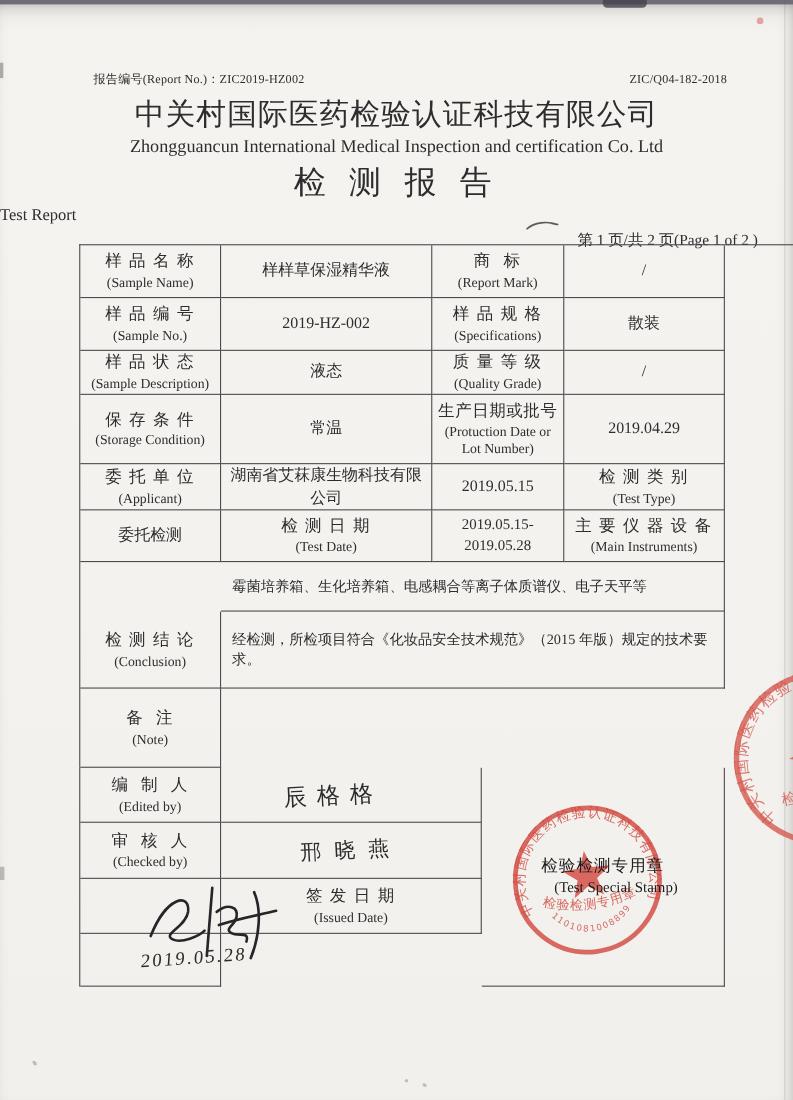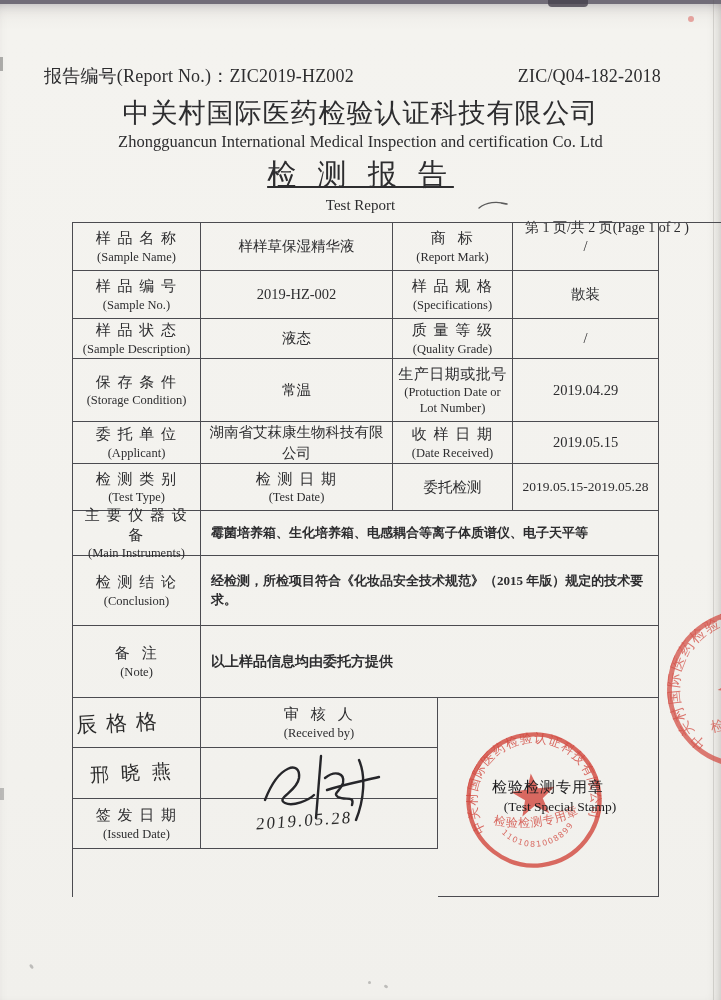--- a/index.html
+++ b/index.html
@@ -20,25 +20,25 @@
   .speck { position:absolute; background:rgba(70,70,70,.30); border-radius:50%; }
   .s1 { left:368px; top:981px; width:3px; height:3px; }
   .s2 { left:384px; top:985px; width:4px; height:3px; transform:rotate(30deg); }
   .s3 { left:30px; top:964px; width:3px; height:5px; transform:rotate(-40deg); }
   .s4 { left:0px; top:57px; width:3px; height:14px; background:rgba(70,70,70,.4); border-radius:0; }
   .s5 { left:0px; top:788px; width:4px; height:12px; background:rgba(90,90,90,.35); border-radius:0; }
   .pen-mark { position:absolute; left:477px; top:199px; }
   
   .header { padding-top:64px; }
   .report-row { display:flex; justify-content:space-between; align-items:baseline;
-    padding:0 60px 0 44px; font-size:18px; letter-spacing:.2px;gap:33px; }
+    padding:0 60px 0 85px; font-size:11px; letter-spacing:.2px;gap:33px; }
   .company-cn { text-align:center; font-size:27px; letter-spacing:1px; margin-top:7px; font-weight:500; }
   .company-en { text-align:center; font-size:16.5px; margin-top:1px; }
-  .title-cn { text-align:center; font-size:29px; letter-spacing:7px; margin-top:3px; font-weight:500;text-decoration:underline; }
-  .title-en { text-align:center; font-size:15px; margin-top:2px; }
+  .title-cn { text-align:center; font-size:29px; letter-spacing:7px; margin-top:3px; font-weight:500; }
+  .title-en { font-size:15px; margin-top:2px; }
   .page-indicator { text-align:right; padding-right:32px; font-size:14px; margin-top:5px; }
   
   .tbl { position:absolute; left:72px; top:222px; width:684px; }
   .grid-top {
     display:grid;
     grid-template-columns:128px 192px 120px 146px;
     grid-template-rows:48px 48px 40px 63px 42px 47px 45px 70px 72px;
     border-top:1px solid #4b4b50; border-left:1px solid #4b4b50;
   }
   .grid-bot {
@@ -48,21 +48,21 @@
     border-left:1px solid #4b4b50;
   }
   .cell { border-right:1px solid #4b4b50; border-bottom:1px solid #4b4b50;
     display:flex; flex-direction:column; align-items:center; justify-content:center;
     text-align:center; padding:2px 4px; }
   .lbl-cn { font-size:15px; letter-spacing:1.5px; white-space:pre-wrap; line-height:1.35; }
   .lbl-en { font-size:12.5px; white-space:nowrap; line-height:1.3; }
   .lbl-en.can-wrap { white-space:normal; }
   .val { font-size:14.5px; line-height:1.4; }
   .val-left { align-items:flex-start; text-align:left; padding-left:10px; padding-right:8px; }
-  .val-left .val { font-size:13px;font-weight:bold; }
+  .val-left .val { font-size:13px; }
   .span3 { grid-column:2 / 5; }
   .sig-cell { position:relative; overflow:visible; }
   .hand { font-size:21px; letter-spacing:9px; color:#2b2b2b; transform:rotate(-3deg); white-space:nowrap; }
   .hand-date { font-size:17px; letter-spacing:2px; transform:rotate(-4deg) skewX(-8deg); }
   .sig-edited { padding-right:36px; }
   .sig-date { justify-content:flex-start; align-items:flex-start; padding-left:55px; padding-top:12px; }
   .scrawl { position:absolute; left:58px; top:2px; }
   
   .stamp-cell { grid-column:3; grid-row:1 / span 4; position:relative; overflow:visible; }
   .stamp-print-cn { position:absolute; left:0; top:80px; width:100%; text-align:center; font-size:15px; letter-spacing:1px; color:#1d1d1f; z-index:3; }
@@ -163,39 +163,35 @@
         </div>
 
       <div class="cell">
           <span class="lbl-cn">委 托 单 位</span>
           <span class="lbl-en">(Applicant)</span>
         </div>
       <div class="cell">
           <span class="val">湖南省艾菻康生物科技有限公司</span>
         </div>
       <div class="cell">
-          <span class="lbl-cn">收 样 日 期</span>
-          <span class="lbl-en">(Date Received)</span>
-        </div>
-      <div class="cell">
           <span class="val">2019.05.15</span>
         </div>
 
       <div class="cell">
           <span class="lbl-cn">检 测 类 别</span>
           <span class="lbl-en">(Test Type)</span>
         </div>
       <div class="cell">
+          <span class="val">委托检测</span>
+        </div>
+      <div class="cell">
           <span class="lbl-cn">检 测 日 期</span>
           <span class="lbl-en">(Test Date)</span>
         </div>
       <div class="cell">
-          <span class="val">委托检测</span>
-        </div>
-      <div class="cell">
           <span class="val" style="font-size:13.5px">2019.05.15-2019.05.28</span>
         </div>
 
       <div class="cell">
           <span class="lbl-cn">主 要 仪 器 设 备</span>
           <span class="lbl-en">(Main Instruments)</span>
         </div>
       <div class="cell span3 val-left">
           <span class="val">霉菌培养箱、生化培养箱、电感耦合等离子体质谱仪、电子天平等</span>
         </div>
@@ -205,26 +201,27 @@
           <span class="lbl-en">(Conclusion)</span>
         </div>
       <div class="cell span3 val-left">
           <span class="val">经检测，所检项目符合《化妆品安全技术规范》（2015 年版）规定的技术要求。</span>
         </div>
 
       <div class="cell">
           <span class="lbl-cn">备  注</span>
           <span class="lbl-en">(Note)</span>
         </div>
-      <div class="cell span3 val-left">
-          <span class="val" style="font-size:14px">以上样品信息均由委托方提供</span>
-        </div>
     </div>
 
     <div class="grid-bot">
+      <div class="cell">
+          <span class="lbl-cn">编  制  人</span>
+          <span class="lbl-en">(Edited by)</span>
+        </div>
       <div class="cell sig-cell sig-edited">
           <span class="hand">辰格格</span>
         </div>
 
       <div class="cell stamp-cell">
         <div class="stamp-print-cn">检验检测专用章</div>
         <div class="stamp-print-en">(Test Special Stamp)</div>
         <svg class="stamp-svg-main" width="144" height="144" viewBox="0 0 200 200">
           <g fill="none" stroke="#d24a41" opacity="0.82">
             <circle cx="100" cy="100" r="91" stroke-width="6"></circle>
@@ -242,21 +239,21 @@
             <path id="numA" d="M 44,132 A 64,64 0 0 0 156,132" fill="none"></path>
             <text font-size="11" letter-spacing="2" font-family="DejaVu Sans, sans-serif">
               <textPath href="#numA" startOffset="50%" text-anchor="middle">1101081008899</textPath>
             </text>
           </g>
         </svg>
       </div>
 
       <div class="cell">
           <span class="lbl-cn">审  核  人</span>
-          <span class="lbl-en">(Received by)</span>
+          <span class="lbl-en">(Checked by)</span>
         </div>
       <div class="cell sig-cell">
           <span class="hand" style="font-size:19px; letter-spacing:12px;">邢晓燕</span>
         </div>
 
       <div class="cell sig-cell">
         <svg class="scrawl" width="124" height="74" viewBox="0 0 124 74">
           <g fill="none" stroke="#26262a" stroke-width="2.4" stroke-linecap="round">
             <path d="M6,50 C20,14 42,10 40,28 C38,42 16,48 26,53 C34,57 50,50 55,45"></path>
             <path d="M62,6 L57,68"></path>

